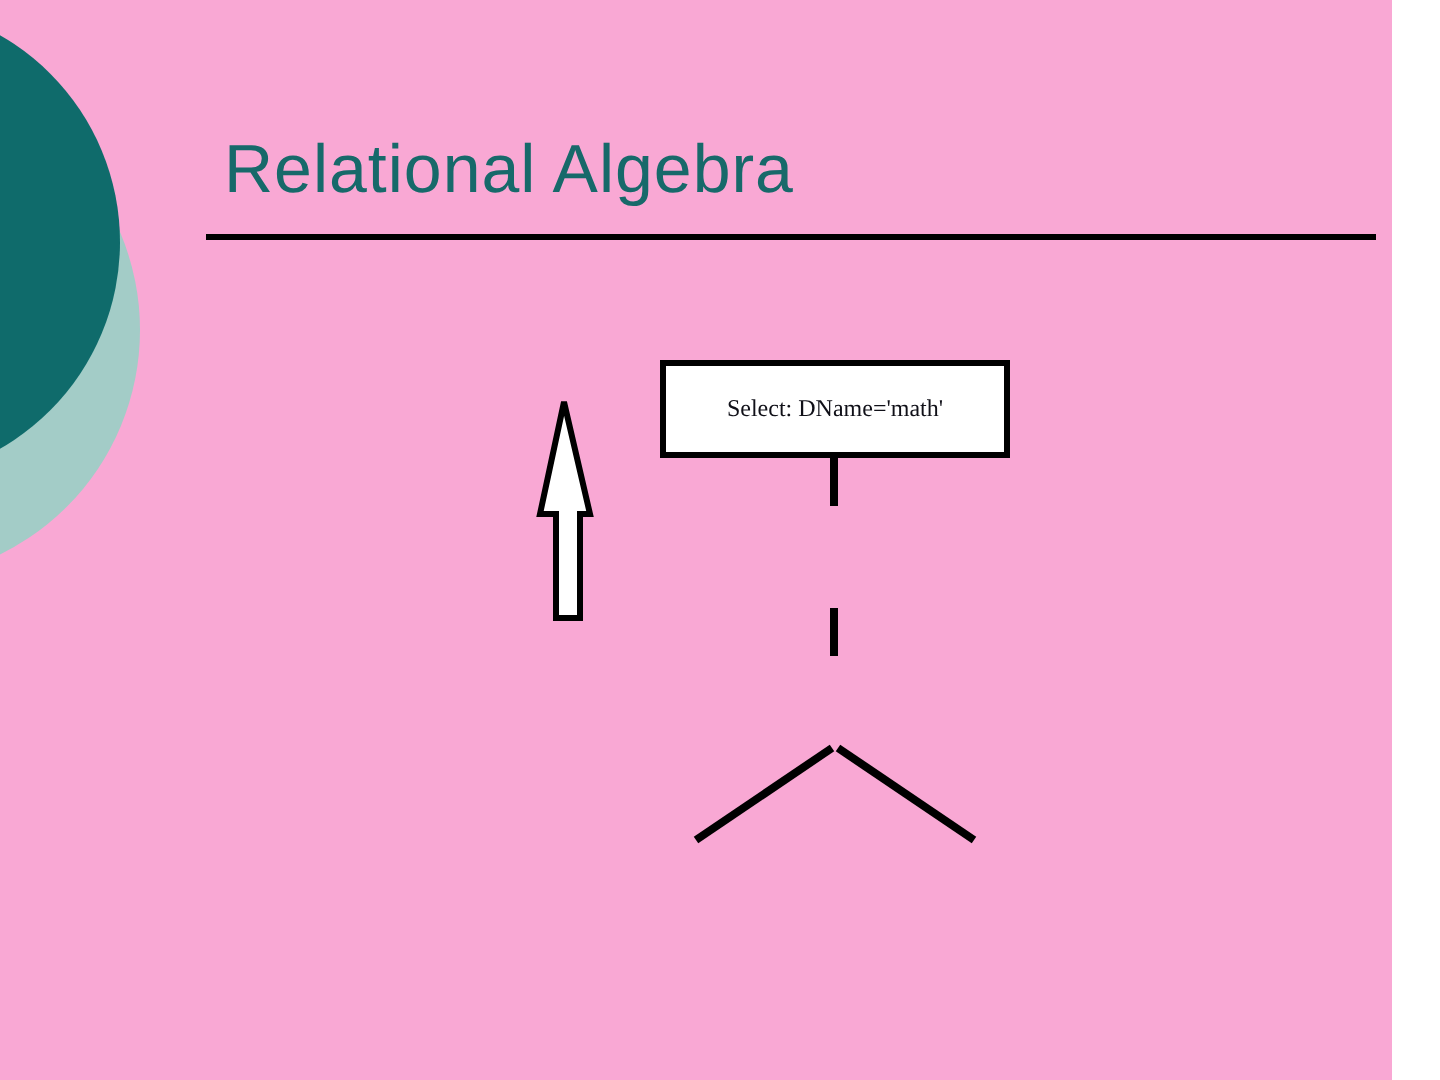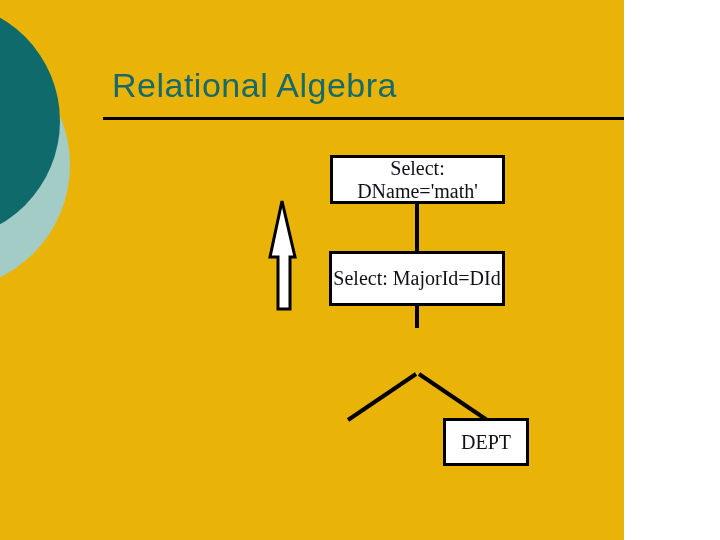--- a/index.html
+++ b/index.html
@@ -2,23 +2,23 @@
 <html style="--title-color: #17696a; --circle-dark: #0f6b6b; --circle-light: #a3ccc7; --line-color: #000000;"><head>
 <meta charset="utf-8">
 <style>
   html, body {
     margin: 0;
     padding: 0;
     background: #ffffff;
   }
   .slide {
     position: relative;
-    width: 624px;
+    width: 696px;
     height: 540px;
-    background: #eab308;
+    background: #f9a8d4;
     overflow: hidden;
     font-family: "Liberation Sans", sans-serif;
   }
   .circle {
     position: absolute;
     border-radius: 50%;
   }
   .circle-light {
     left: -180px;
     top: 40px;
@@ -66,24 +66,25 @@
   }
   .node {
     position: absolute;
     box-sizing: border-box;
     border: 3px solid var(--line-color, #000000);
     background: #ffffff;
     display: flex;
     align-items: center;
     justify-content: center;
     font-family: "Liberation Serif", serif;
-    font-size: 20px;
+    font-size: 12px;
     color: #101018;
     text-align: center;
     z-index: 5;
+    margin-top: 25px;
   }
   .node-select-dname   { left: 330px; top: 155px; width: 175px; height: 49px; }
   .node-select-majorid { left: 329px; top: 251px; width: 176px; height: 55px; }
   .node-product        { left: 376px; top: 326px; width: 83px;  height: 50px; }
   .node-student        { left: 302px; top: 418px; width: 86px;  height: 48px; }
   .node-dept           { left: 443px; top: 418px; width: 86px;  height: 48px; }
 </style>
 </head>
 <body>
 
@@ -100,23 +101,17 @@
     <line x1="417" y1="304" x2="417" y2="328" stroke="#000000" stroke-width="4"></line>
     <line x1="416" y1="374" x2="348" y2="420" stroke="#000000" stroke-width="4"></line>
     <line x1="419" y1="374" x2="487" y2="420" stroke="#000000" stroke-width="4"></line>
     <polygon points="282,201 295,257 290,257 290,309 278,309 278,257 270,257" fill="#ffffff" stroke="#000000" stroke-width="3" stroke-linejoin="miter"></polygon>
   </svg>
 
   <div class="node node-select-dname">
     <span>Select: DName='math'</span>
   </div>
 
-  <div class="node node-select-majorid">
-    <span>Select: MajorId=DId</span>
-  </div>
 
 
 
-  <div class="node node-dept">
-    <span>DEPT</span>
-  </div>
 
 </div>
 
 </body></html>

